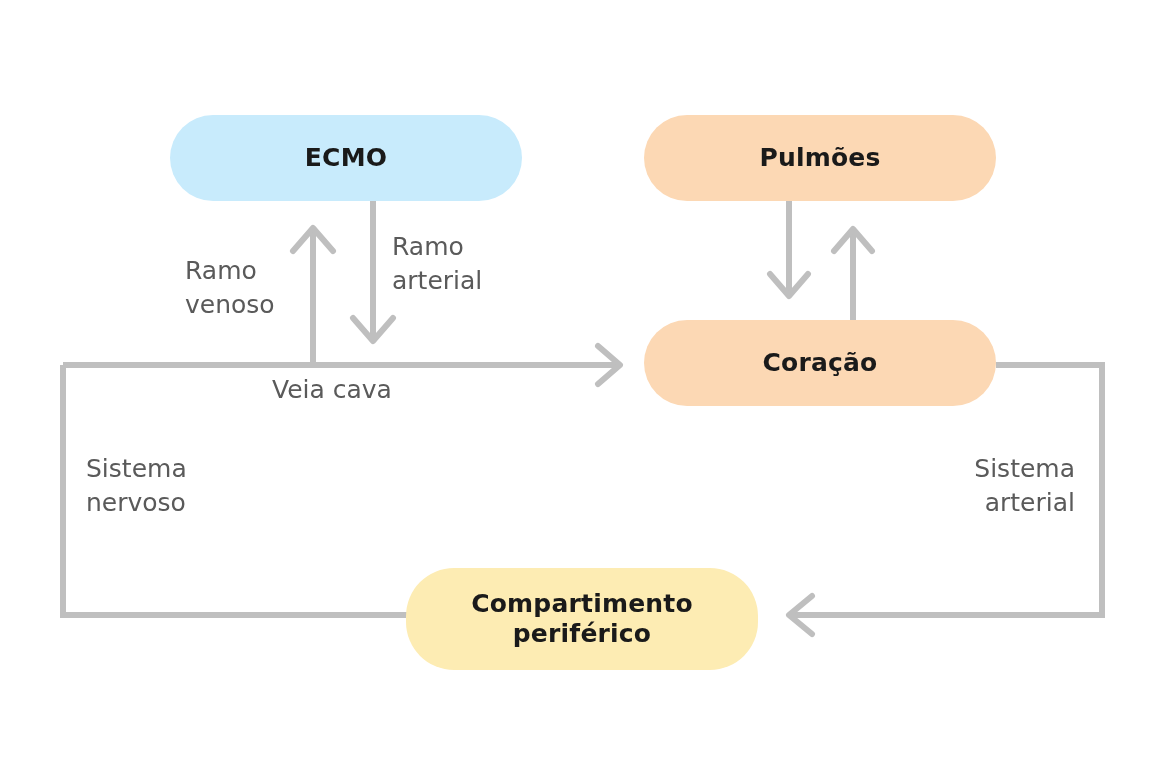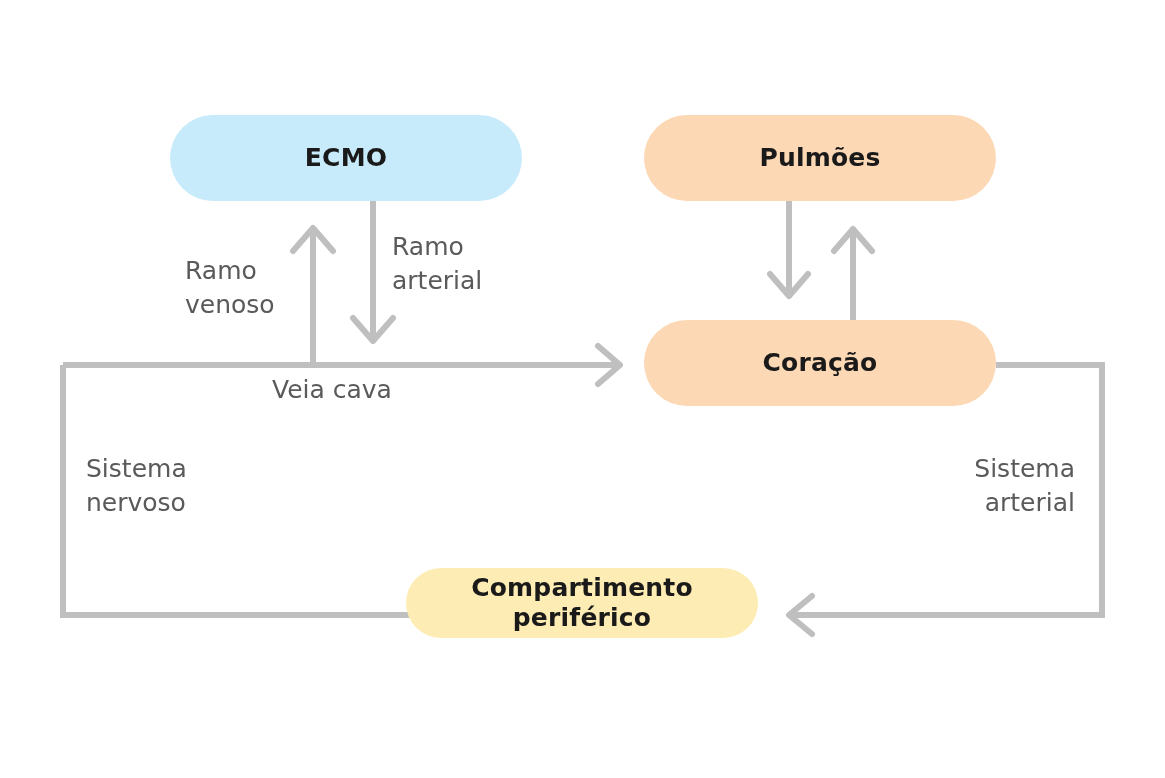--- a/index.html
+++ b/index.html
@@ -46,21 +46,21 @@
   #node-pulmoes {
     left: 644px;  top: 115px;
     width: 352px; height: 86px;
   }
   #node-coracao {
     left: 644px;  top: 320px;
     width: 352px; height: 86px;
   }
   #node-periferico {
     left: 406px;  top: 568px;
-    width: 352px; height: 70px;
+    width: 352px; height: 102px;
     border-radius: 48px;
     text-align: center;
   }
   .edge-label {
     position: absolute;
     color: #5a5a5a;
     font-size: 25px;
     line-height: 1.35;
     font-weight: normal;
     white-space: pre-line;

